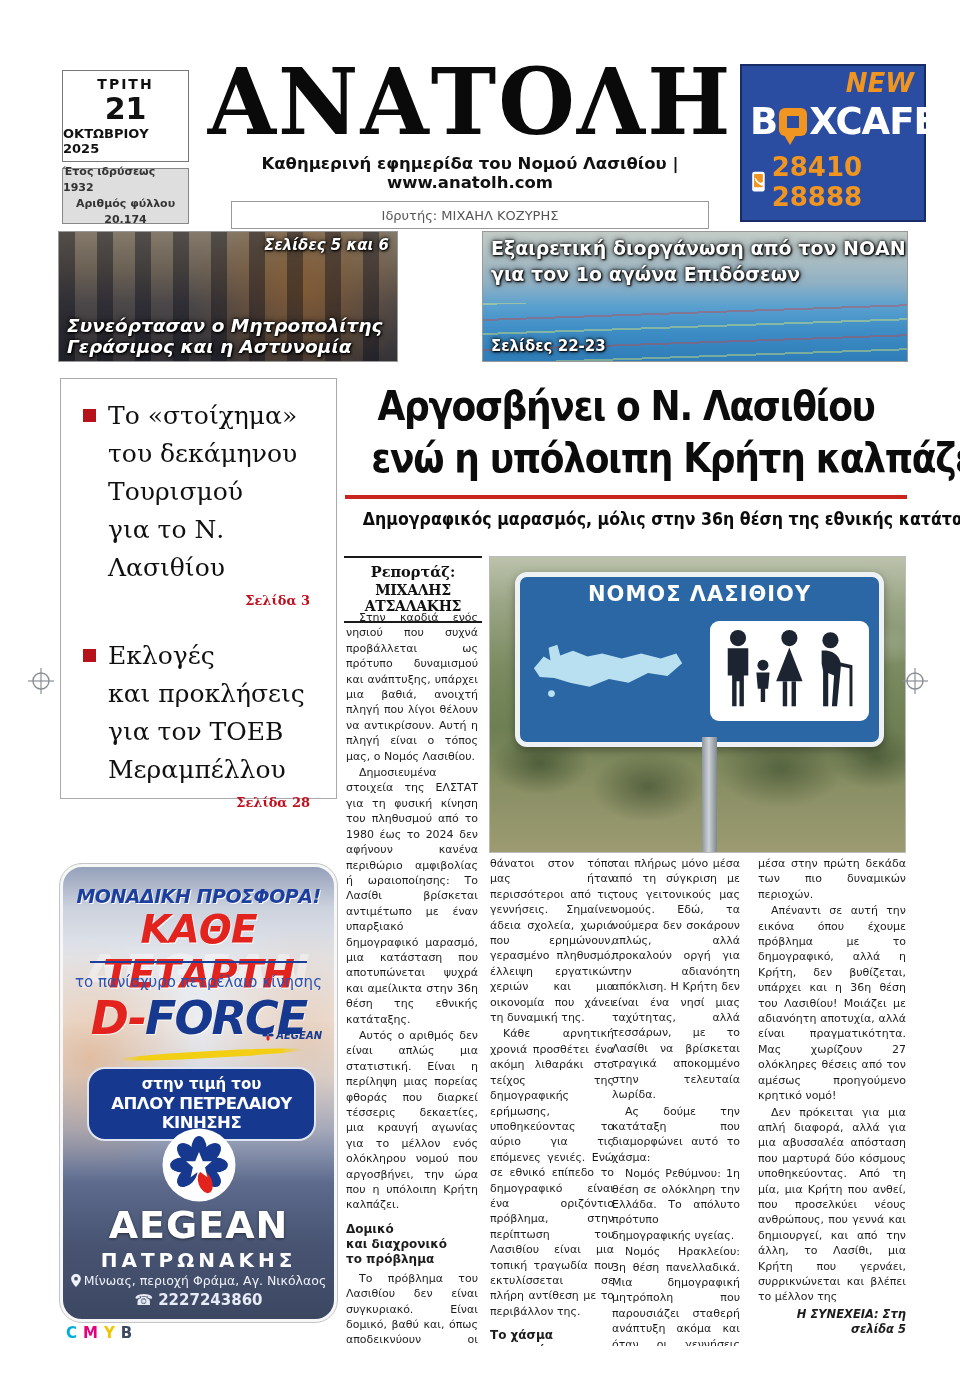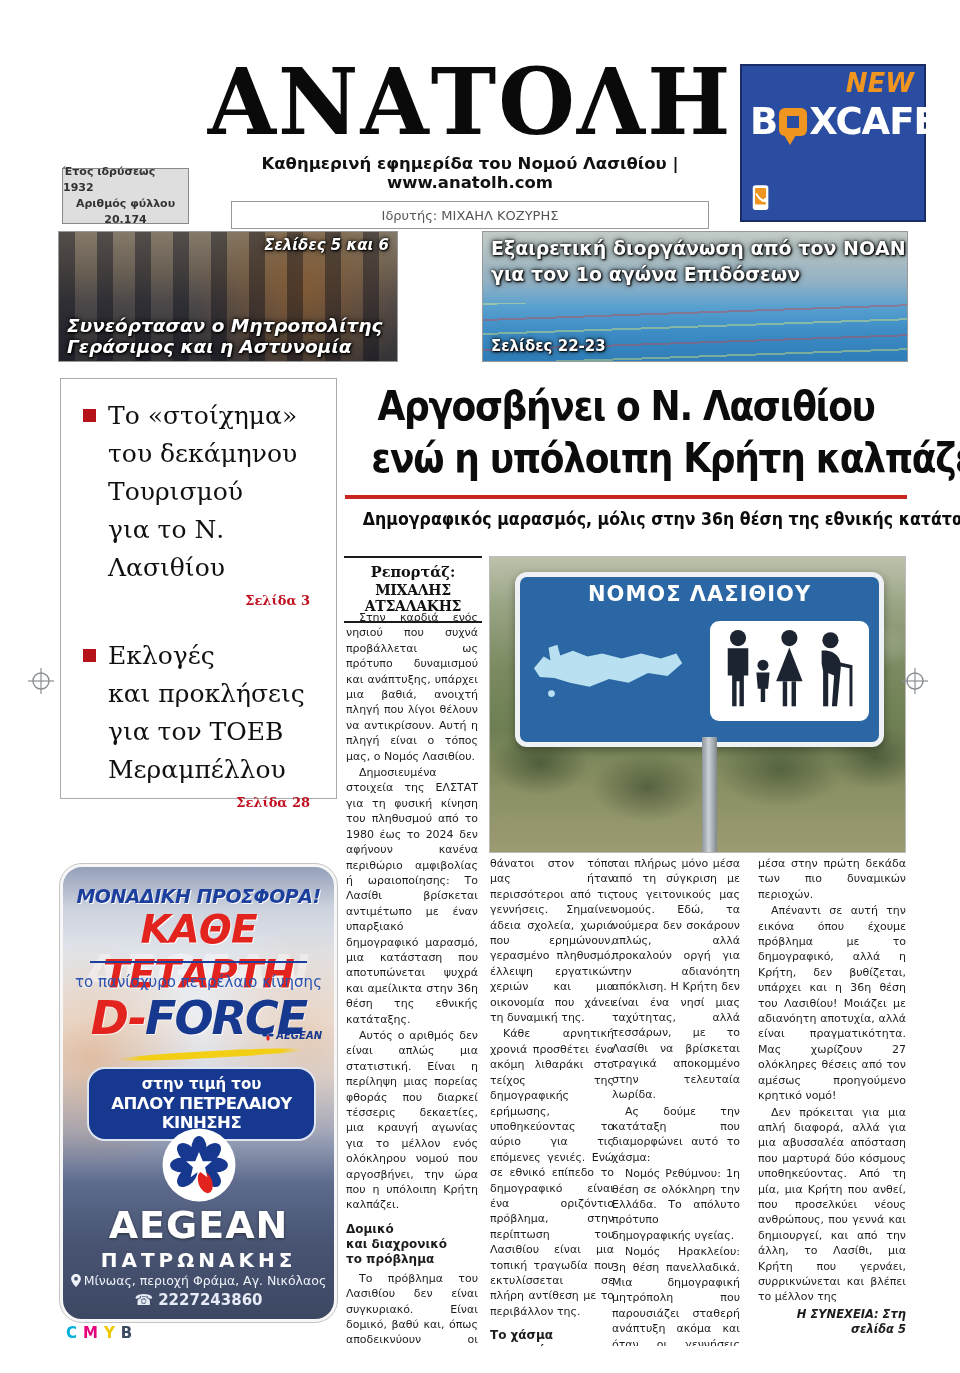--- a/index.html
+++ b/index.html
@@ -156,20 +156,25 @@
   .regmark-right{left:902px;}
   .cmyb{position:absolute;left:66px;top:1324px;font-weight:bold;font-size:15px;letter-spacing:1px;}
   .cmyb span{margin-right:5px;}
   .pc{color:#00aeda;} .pm{color:#e5007d;} .py{color:#efc700;} .pb{color:#3a4a5f;}
 </style>
 </head>
 <body>
 
 <div id="canvas">
 
+  <div class="date-box">
+    <div class="date-weekday">ΤΡΙΤΗ</div>
+    <div class="date-day">21</div>
+    <div class="date-monthyear">ΟΚΤΩΒΡΙΟΥ 2025</div>
+  </div>
 
   <div class="founding-box">
     <div>Έτος ιδρύσεως 1932</div>
     <div>Αριθμός φύλλου</div>
     <div>20.174</div>
   </div>
 
   <div class="masthead">
     <div class="mast-title">ΑΝΑΤΟΛΗ</div>
     <div class="mast-tagline">Καθημερινή εφημερίδα του Νομού Λασιθίου |  www.anatolh.com</div>
@@ -182,20 +187,21 @@
       <span>B</span>
       <span class="bc-bubble"></span>
       <span>XCAFE</span>
     </div>
     <div class="bc-phone">
       <svg width="22" height="28" viewBox="0 0 24 30">
         <rect x="3" y="1" width="17" height="27" rx="3" fill="#fff"></rect>
         <rect x="5.5" y="4" width="12" height="18" rx="1" fill="#ef9520"></rect>
         <path d="M8 10 c1.5 3.5 4.5 6 7 6.5 l1.5-2 2.5 2.5 -2 3 c-4.5-.5 -10-5.5 -11-10.5 z" fill="#fff"></path>
       </svg>
+      <span>28410 28888</span>
     </div>
   </div>
 
   <div class="photo photo-left">
     <div class="ph-cap ph-pageref-tr">Σελίδες 5 και 6</div>
     <div class="ph-cap ph-caption-bl">Συνεόρτασαν ο Μητροπολίτης Γεράσιμος και η Αστυνομία</div>
   </div>
   <div class="photo photo-right">
     <div class="ph-cap ph-caption-tl ml">Εξαιρετική διοργάνωση από τον ΝΟΑΝ
 για τον 1ο αγώνα Επιδόσεων</div>

